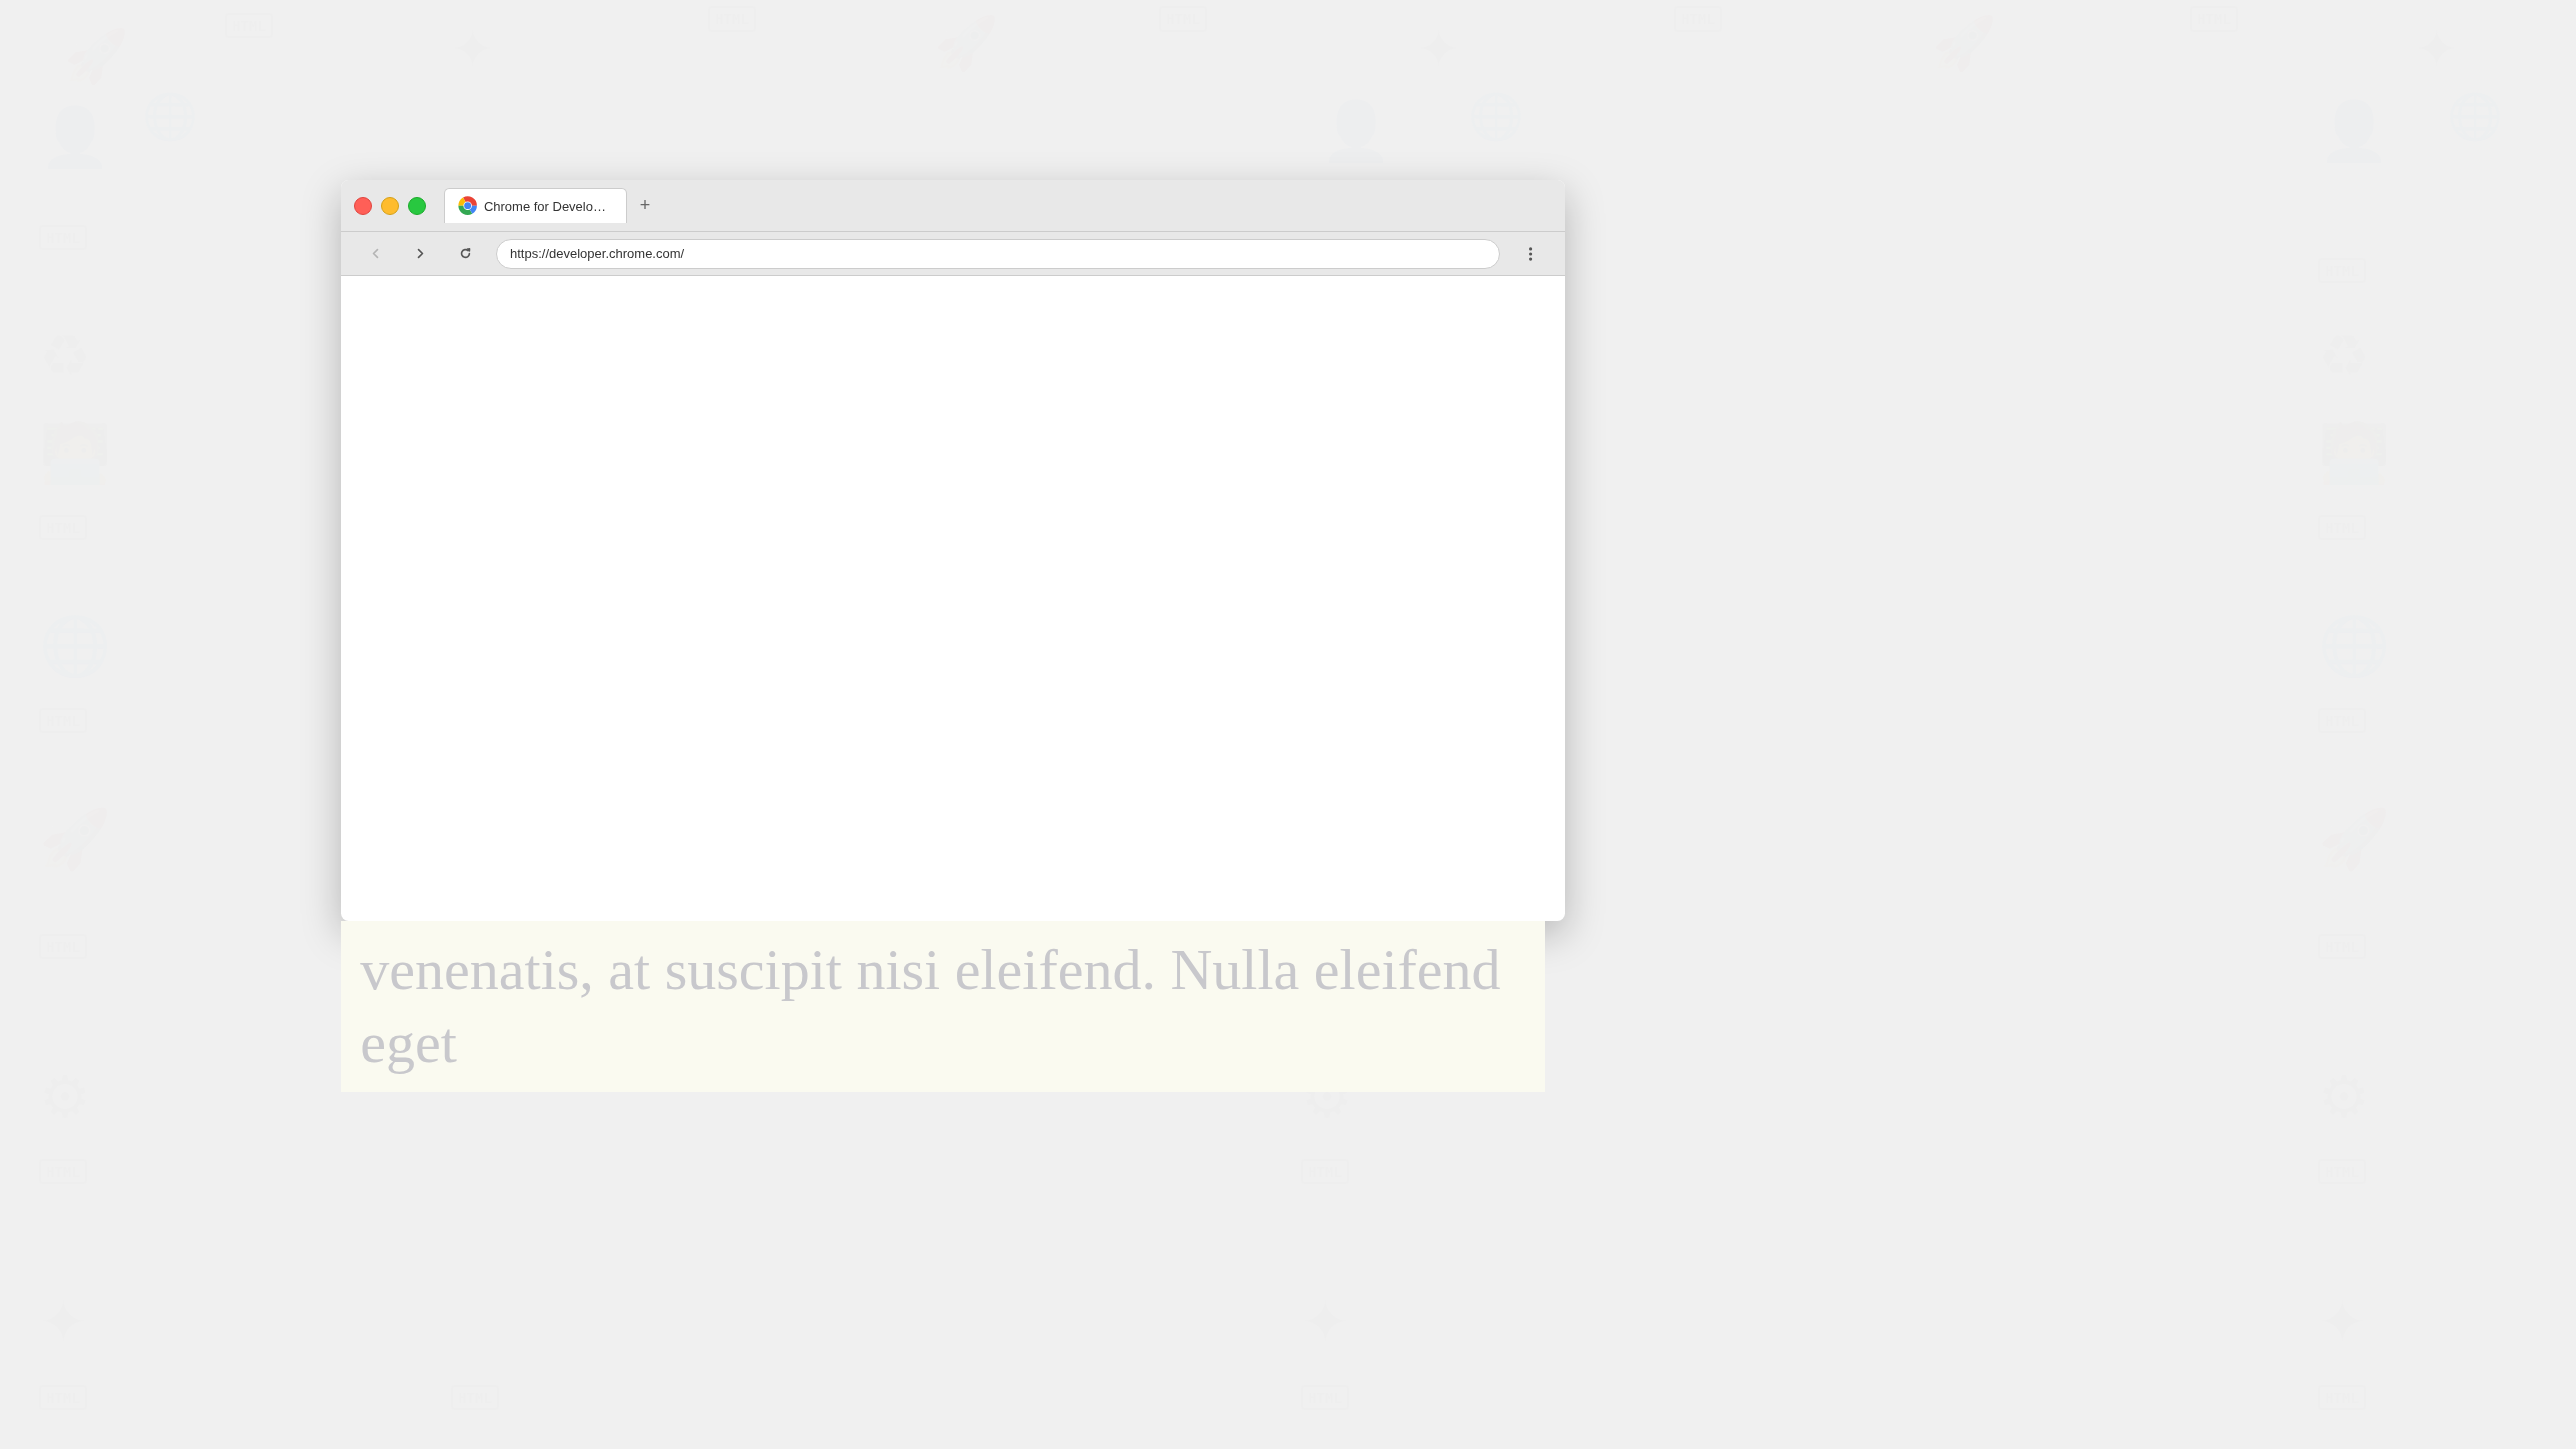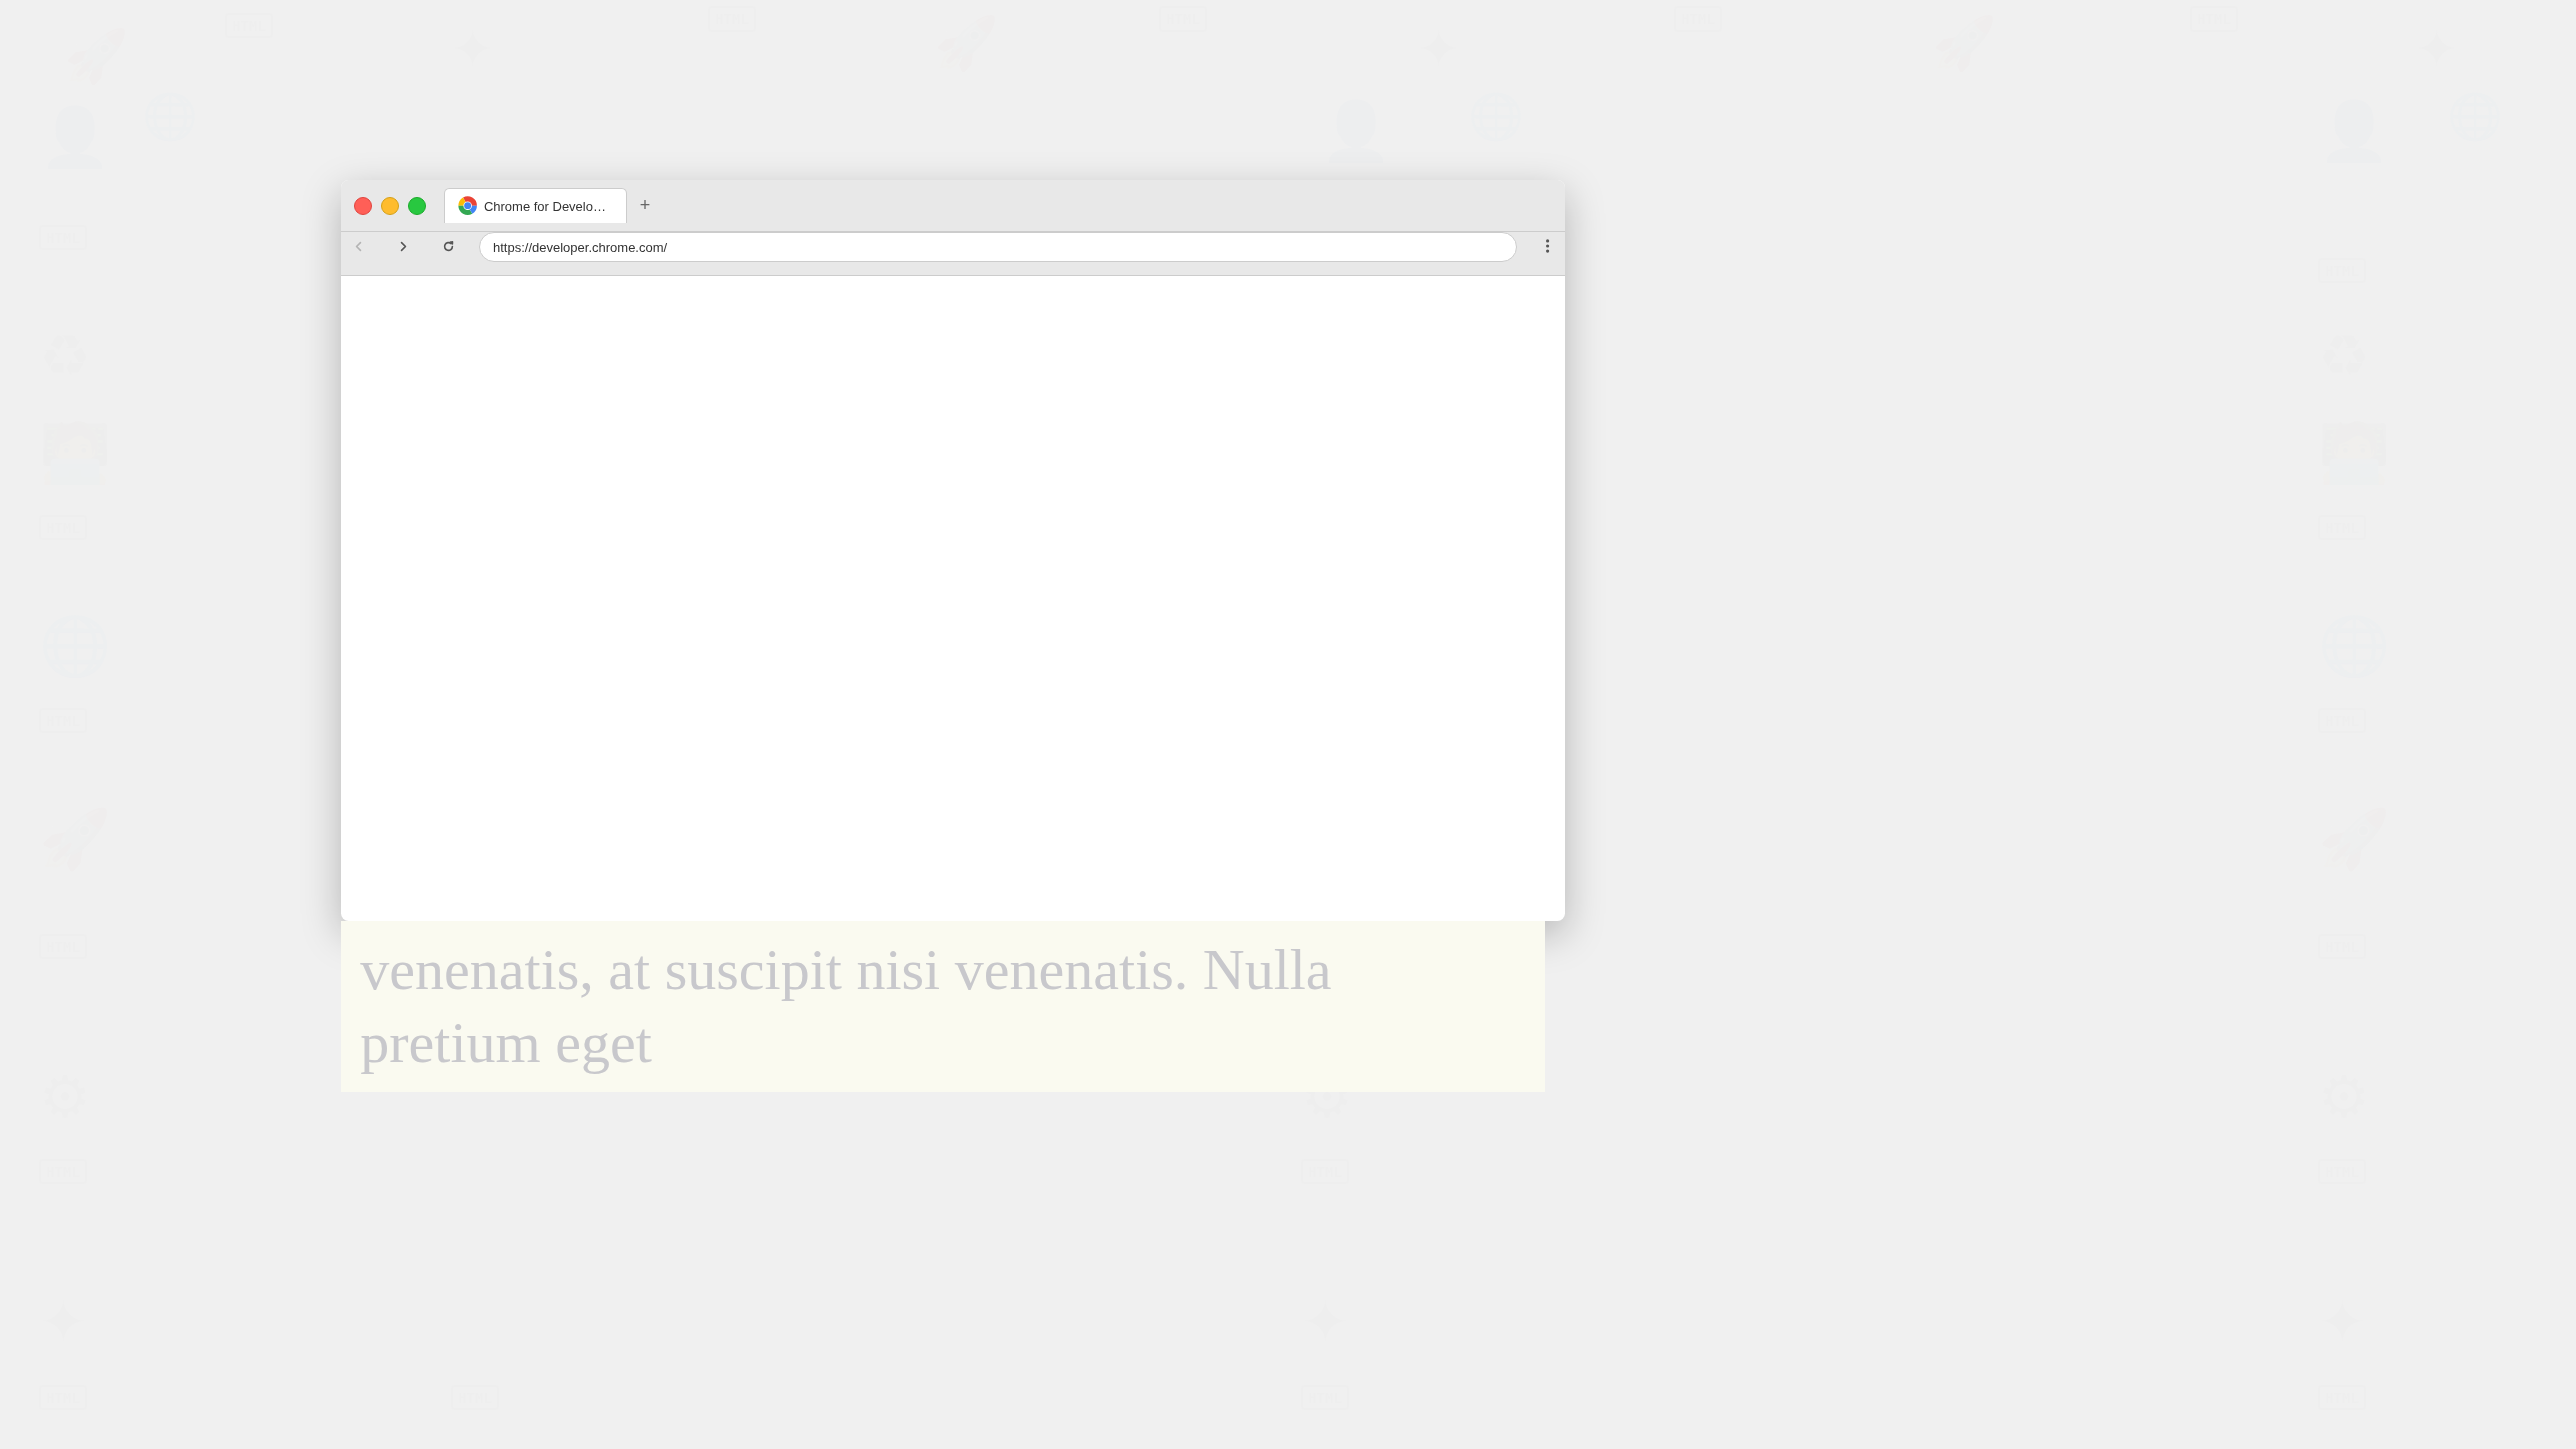--- a/index.html
+++ b/index.html
@@ -111,21 +111,22 @@
       color: #666;
       cursor: pointer;
       margin-left: 5.2px;
     }
 
     
     .nav-bar {
       background: #e8e8e8;
       height: 44px;
       display: flex;
-      padding: 0 3px;
+      align-items: center;
+      padding: 0 20px;
       gap: 17px;
       flex-shrink: 0;
       border-bottom: 0.6px solid #ccc;
     }
 
     .nav-btn {
       width: 28px;
       height: 28px;
       display: flex;
       align-items: center;
@@ -376,15 +377,15 @@
         <circle cx="2.5" cy="3" r="2.5" fill="#555"></circle>
         <circle cx="2.5" cy="11" r="2.5" fill="#555"></circle>
         <circle cx="2.5" cy="19" r="2.5" fill="#555"></circle>
       </svg>
     </div>
   </div>
 
 </div>
 
 <div class="below-browser">
-  venenatis, at suscipit nisi venenatis. Nulla pretium eget
+  venenatis, at suscipit nisi eleifend. Nulla eleifend eget
 </div>
 
 
 </body></html>

